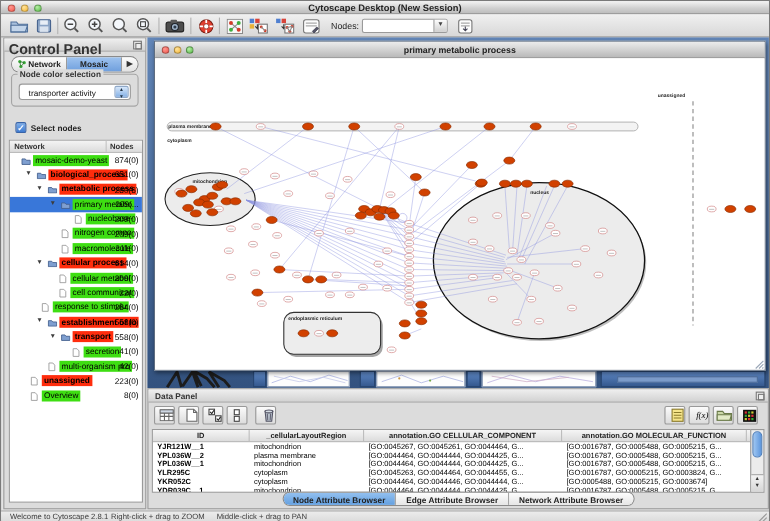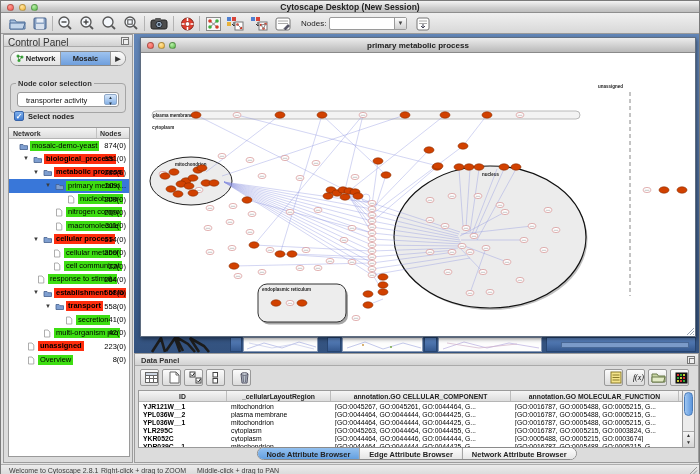--- a/index.html
+++ b/index.html
@@ -27,31 +27,31 @@
     border:1px solid #9a9a9a; border-radius:2px; }
   .search-combo .dd { position:absolute; right:0; top:0; width:12px; height:11px;
     background:linear-gradient(#fdfdfd,#cfcfcf); border-left:1px solid #9a9a9a; font-size:6px; color:#444;
     text-align:center; line-height:11px; }
 
   
   .cpanel { position:absolute; left:2px; top:33px; width:130px; height:429px;
     background:#dcdcdc; border:1px solid #9c9c9c; }
   .cpanel-hd { position:absolute; left:0; top:0; width:100%; height:12px;
     background:linear-gradient(#efefef,#d2d2d2); border-bottom:1px solid #aaa;
-    font-size:10px; font-weight:normal; color:#333; padding:2px 0 0 4px; }
+    font-size:13px; font-weight:bold; color:#333; padding:2px 0 0 4px; }
   .float-ic { position:absolute; right:3px; top:2px; width:8px; height:8px; border:1px solid #777;
     background:#eee; }
   .float-ic:before{ content:""; position:absolute; left:1px; top:1px; width:4px; height:4px; border:1px solid #777;}
   .seg { position:absolute; left:6px; top:16px; width:116px; height:15px; display:flex;
     border:1px solid #8a8a8a; border-radius:8px; overflow:hidden; background:#f5f5f5; }
   .seg .s { flex:1; font-size:7.5px; font-weight:bold; color:#222; text-align:center; line-height:14px;
     border-right:1px solid #9a9a9a; background:linear-gradient(#fdfdfd,#e2e2e2); white-space:nowrap; overflow:hidden;}
   .seg .s.sel { background:linear-gradient(#9ec3ef,#6f9fdd); }
   .seg .s.arr { flex:0 0 14px; font-size:7px; color:#333; border-right:none; }
-  .groupbox { position:absolute; left:6px; top:48px; width:116px; height:30px;
+  .groupbox { position:absolute; left:6px; top:32px; width:116px; height:30px;
     border:1px solid #a5a5a5; border-radius:4px; }
   .groupbox .gb-label { position:absolute; left:5px; top:-5px; background:#dcdcdc; padding:0 2px;
     font-size:7.5px; font-weight:bold; color:#333; }
   .dropdown { position:absolute; left:6px; top:8px; width:102px; height:15px; background:#fff;
     border:1px solid #9a9a9a; border-radius:3px; font-size:7.5px; color:#111; padding:2.5px 0 0 8px; white-space:nowrap;}
   .dropdown .step { position:absolute; right:1px; top:1px; width:13px; height:11px; border-radius:2px;
     background:linear-gradient(#cfe2f8,#7fadе3); background:linear-gradient(#d7e7fa,#85b1e6);
     border:1px solid #8fa8c8; font-size:4.5px; line-height:5.5px; color:#234; text-align:center;}
   .checkrow { position:absolute; left:10px; top:76px; height:11px; font-size:7.5px; font-weight:bold; color:#222; }
   .checkbox { position:absolute; left:0; top:0; width:10px; height:10px; border-radius:2px;

